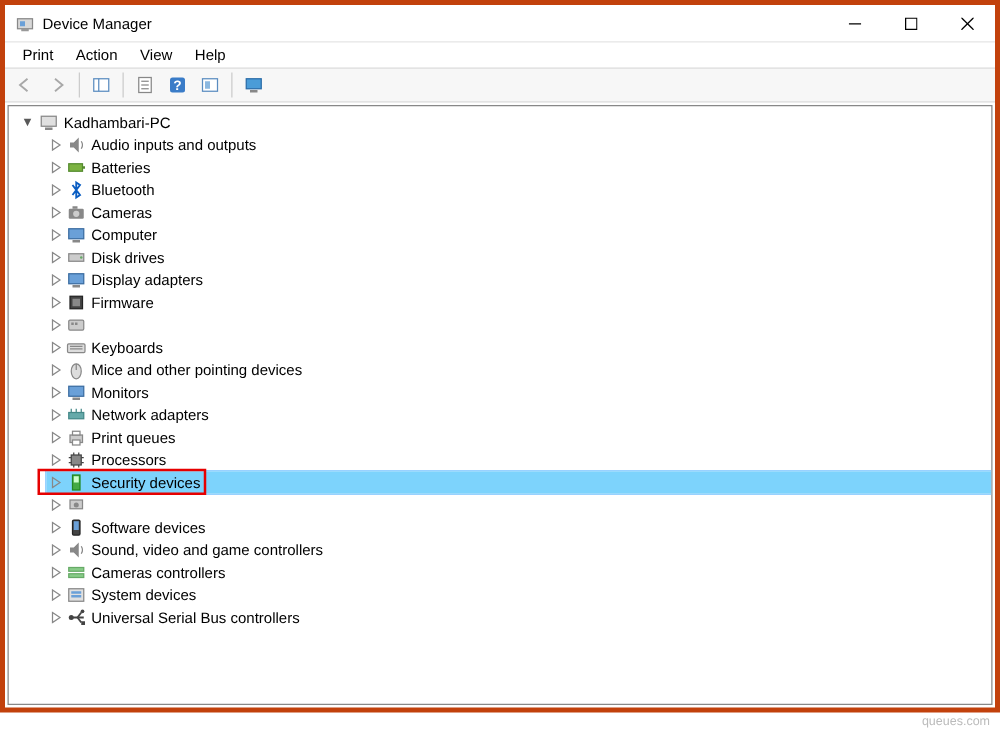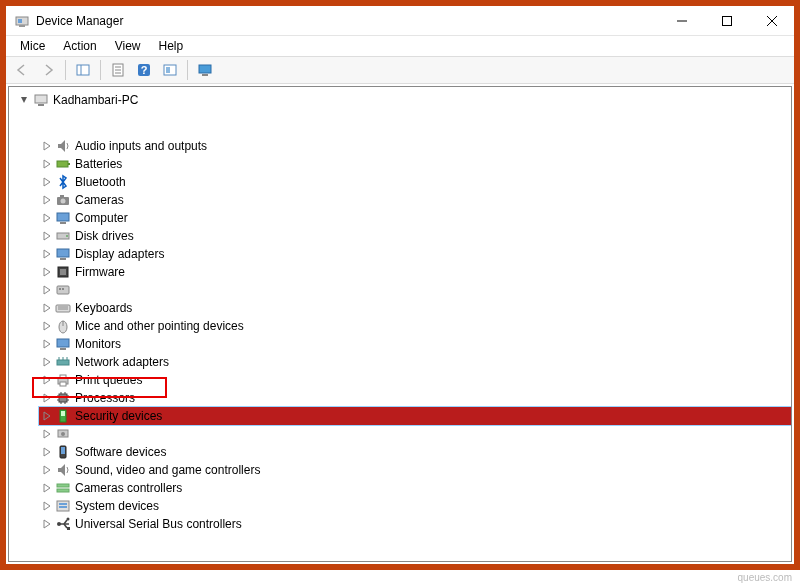--- a/index.html
+++ b/index.html
@@ -1,36 +1,36 @@
 <!DOCTYPE html>
 <html><head>
   <meta charset="utf-8">
   <style>
     * { box-sizing: border-box; margin: 0; padding: 0; font-family: "Segoe UI", Tahoma, sans-serif; }
     body { width: 800px; height: 585px; background: #fff; overflow: hidden; position: relative; font-size: 12px; }
-    .window { width: 800px; height: 570px; border: 6px solid #c2410c; background: #fff; display: flex; flex-direction: column; }
+    .window { width: 800px; height: 570px; border: 4px solid #c2410c; background: #fff; display: flex; flex-direction: column; }
     .titlebar { height: 30px; display: flex; align-items: center; padding-left: 8px; border-bottom: 1px solid #e5e5e5; }
     .titlebar-icon { width: 16px; height: 16px; margin-right: 6px; display: inline-flex; align-items: center; justify-content: center; }
     .titlebar-text { flex: 1; font-size: 12px; }
     .win-buttons { display: flex; }
     .win-btn { width: 45px; height: 29px; display: flex; align-items: center; justify-content: center; font-size: 10px; font-family: "Segoe MDL2 Assets", sans-serif; cursor: default; }
     .menubar { height: 20px; display: flex; align-items: center; padding-left: 6px; gap: 2px; font-size: 12px; }
     .menu-item { padding: 2px 8px; cursor: default; }
     .toolbar { height: 28px; display: flex; align-items: center; border-top: 1px solid #ddd; border-bottom: 1px solid #ddd; padding: 0 4px; gap: 2px; background: #f7f7f7; }
     .tool-btn { width: 24px; height: 24px; display: flex; align-items: center; justify-content: center; cursor: default; }
     .tool-btn.disabled { opacity: 0.4; }
     .tool-sep { width: 1px; height: 20px; background: #ccc; margin: 0 3px; }
     .content { flex: 1; border: 1px solid #888; margin: 2px; overflow: auto; background: #fff; padding: 4px 0; }
     .tree-root { padding-left: 8px; }
     .tree-node { display: flex; align-items: center; height: 18px; line-height: 18px; padding: 0 2px; cursor: default; user-select: none; }
     .expander { width: 12px; height: 12px; display: inline-flex; align-items: center; justify-content: center; margin-right: 2px; color: #555; font-size: 10px; }
     .node-icon { width: 16px; height: 16px; margin-right: 4px; display: inline-flex; align-items: center; justify-content: center; }
-    .tree-children { padding-left: 22px; margin-top: 28px; }
+    .tree-children { padding-left: 22px; }
     .tree-children .tree-node { position: relative; }
-    .selected { background: #b91c1c; outline: 1px solid #99d1ff; }
+    .selected { background: #7dd3fc; outline: 1px solid #99d1ff; }
     .highlight-box { border: 2px solid #e60000; position: absolute; pointer-events: none; }
     .watermark { position: absolute; right: 8px; bottom: 2px; font-size: 10px; color: #bbb; }
     svg { display: block; }
   </style>
 </head>
 <body>
 
 <div class="window">
 
   <div class="titlebar">
@@ -56,21 +56,21 @@
       <div class="win-btn close">
           <svg width="10" height="10">
             <line x1="0" y1="0" x2="10" y2="10" stroke="#000" stroke-width="1"></line>
             <line x1="10" y1="0" x2="0" y2="10" stroke="#000" stroke-width="1"></line>
           </svg>
         </div>
     </div>
   </div>
 
   <div class="menubar">
-    <span class="menu-item">Mice</span>
+    <span class="menu-item">Print</span>
     <span class="menu-item">Action</span>
     <span class="menu-item">View</span>
     <span class="menu-item">Help</span>
   </div>
 
   <div class="toolbar">
     <div class="tool-btn disabled">
         <svg width="16" height="16">
           <path d="M10 3 L4 8 L10 13" fill="none" stroke="#333" stroke-width="1.5"></path>
         </svg>

